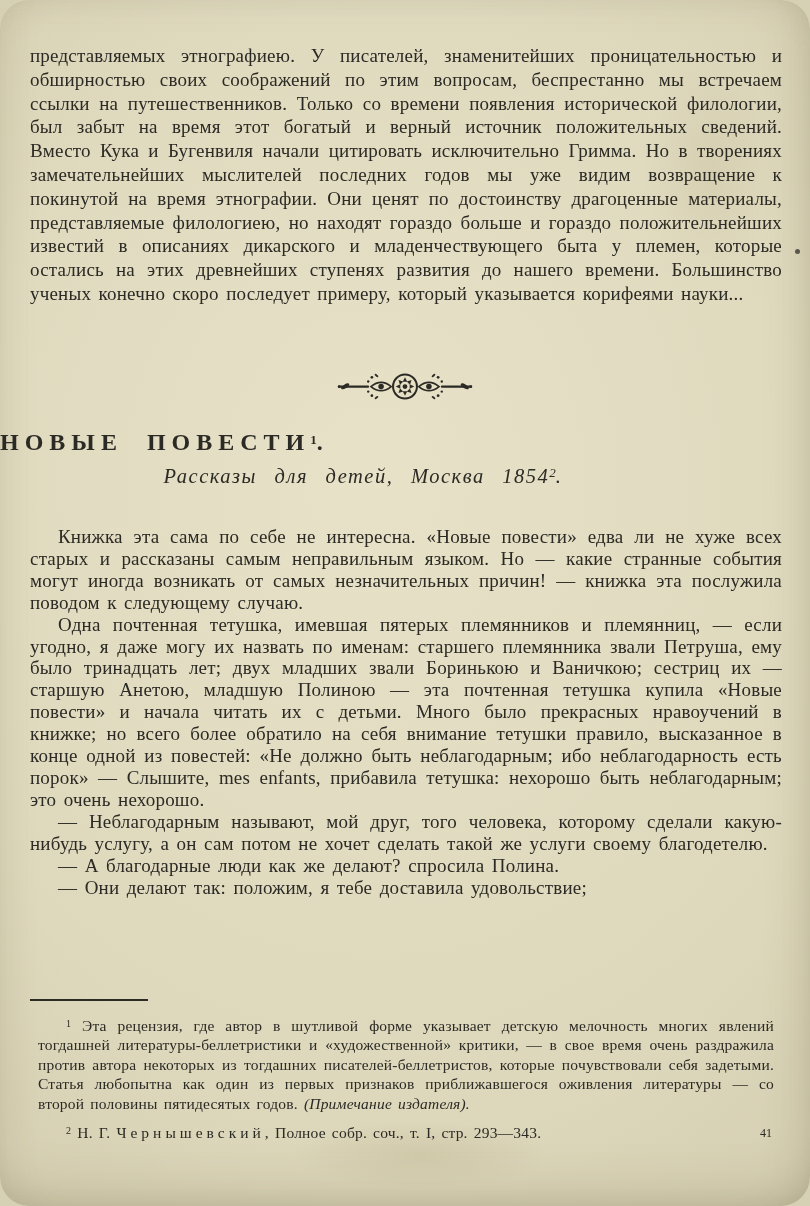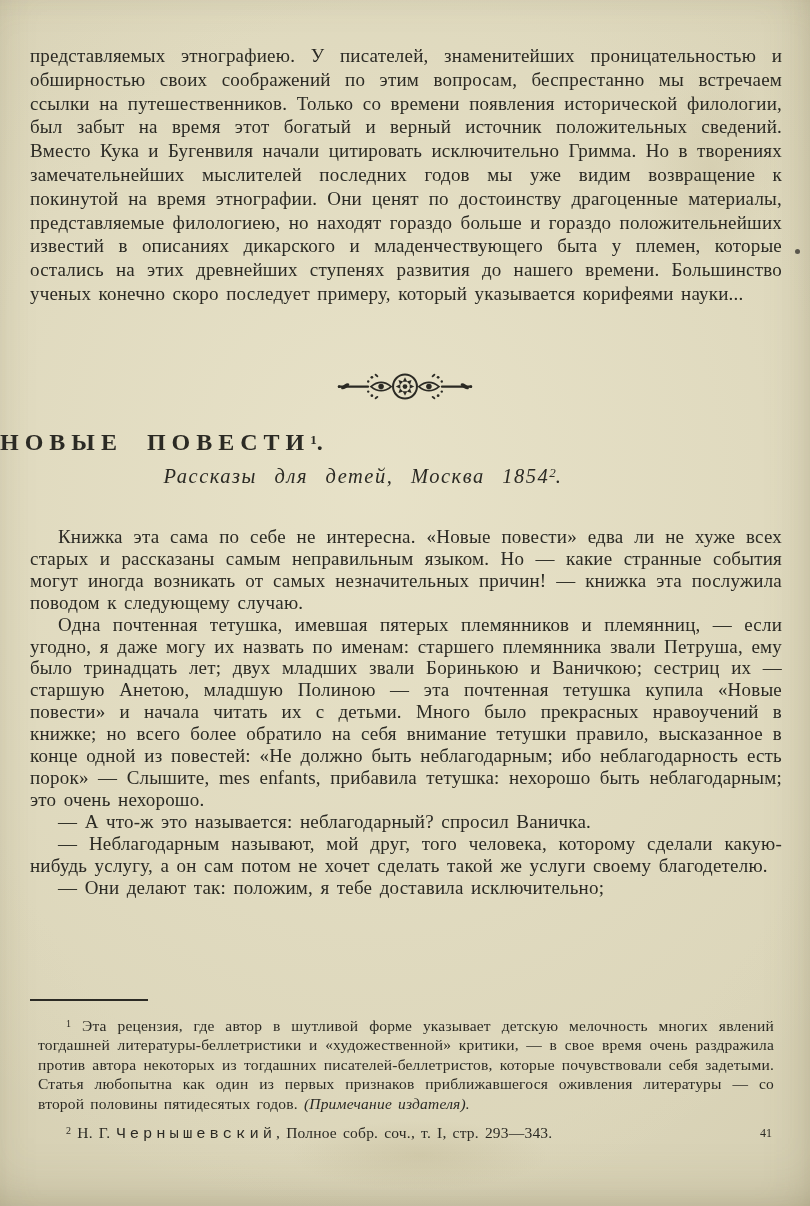--- a/index.html
+++ b/index.html
@@ -12,20 +12,21 @@
     position:relative;width:810px;height:1206px;overflow:hidden;
     color:#2b2a24;
     background:
       radial-gradient(ellipse 130% 100% at 46% 40%, rgba(246,241,218,.45) 0%, rgba(246,241,218,0) 62%),
       radial-gradient(ellipse 145% 125% at 50% 48%, #dbd5b9 38%, #cec7aa 78%, #c1ba9c 100%);
     box-shadow:
       inset 0 -34px 60px -38px rgba(110,100,65,.38),
       inset -30px 0 55px -42px rgba(110,100,65,.33),
       inset 26px 0 55px -46px rgba(110,100,65,.22),
       inset 0 26px 55px -48px rgba(110,100,65,.18);
+    border-radius: 29px;
   }
   .smudge{position:absolute;pointer-events:none;}
   .smudge.a{left:290px;top:1120px;width:260px;height:70px;
     background:radial-gradient(ellipse at center, rgba(150,135,90,.16), rgba(150,135,90,0) 70%);}
   .smudge.b{left:640px;top:60px;width:140px;height:220px;
     background:radial-gradient(ellipse at center, rgba(150,135,90,.12), rgba(150,135,90,0) 70%);}
   .speck{position:absolute;left:795px;top:249px;width:5px;height:5px;border-radius:50%;background:#43413a;opacity:.85;}
 
   .textcol{position:absolute;left:30px;width:752px;}
 
@@ -60,21 +61,21 @@
     position:absolute;left:30px;top:999px;width:118px;height:0;
     border-top:2px solid #2b2a24;
   }
   .footnotes{top:1006px;}
   .footnotes p{
     margin:8px;font-size:15.5px;line-height:19.4px;
     text-align:justify;word-spacing:2px;letter-spacing:.2px;
     text-indent:28px;
   }
   .footnotes sup{font-size:10px;vertical-align:4px;}
-  .spaced{letter-spacing:4px;font-family:Liberation Mono, monospace;}
+  .spaced{letter-spacing:4px;}
   .pageno{
     position:absolute;top:1126px;right:38px;
     font-size:12px;
   }
 </style>
 </head>
 <body>
 
 <div class="page">
   <div class="smudge a"></div>
@@ -120,23 +121,23 @@
     </svg>
   </div>
 
   <h1 class="title"><span>НОВЫЕ ПОВЕСТИ</span><sup>1</sup><span>.</span></h1>
 
   <h2 class="subtitle"><span>Рассказы для детей, Москва 1854</span><sup>2</sup><span>.</span></h2>
 
   <div class="textcol bodyblock">
     <p>Книжка эта сама по себе не интересна. «Новые повести» едва ли не хуже всех старых и рассказаны самым неправильным языком. Но — какие странные события могут иногда возникать от самых незначительных причин! — книжка эта послужила поводом к следующему случаю.</p>
     <p>Одна почтенная тетушка, имевшая пятерых племянников и племянниц, — если угодно, я даже могу их назвать по именам: старшего племянника звали Петруша, ему было тринадцать лет; двух младших звали Боринькою и Ваничкою; сестриц их — старшую Анетою, младшую Полиною — эта почтенная тетушка купила «Новые повести» и начала читать их с детьми. Много было прекрасных нравоучений в книжке; но всего более обратило на себя внимание тетушки правило, высказанное в конце одной из повестей: «Не должно быть неблагодарным; ибо неблагодарность есть порок» — Слышите, mes enfants, прибавила тетушка: нехорошо быть неблагодарным; это очень нехорошо.</p>
-    <p>— А что-ж это называется: неблагодарный? спросил Ваничка.</p>
     <p>— Неблагодарным называют, мой друг, того человека, которому сделали какую-нибудь услугу, а он сам потом не хочет сделать такой же услуги своему благодетелю.</p>
-    <p>— Они делают так: положим, я тебе доставила исключительно;</p>
+    <p>— А благодарные люди как же делают? спросила Полина.</p>
+    <p>— Они делают так: положим, я тебе доставила удовольствие;</p>
   </div>
 
   <div class="rule"></div>
 
   <div class="textcol footnotes">
     <p><sup>1</sup> <span>Эта рецензия, где автор в шутливой форме указывает детскую мелочность многих явлений тогдашней литературы-беллетристики и «художественной» критики, — в свое время очень раздражила против автора некоторых из тогдашних писателей-беллетристов, которые почувствовали себя задетыми. Статья любопытна как один из первых признаков приближавшегося оживления литературы — со второй половины пятидесятых годов. </span><i>(Примечание издателя).</i></p>
     <p><sup>2</sup> <span>Н. Г. </span><span class="spaced">Чернышевский</span><span>, Полное собр. соч., т. I, стр. 293—343.</span></p>
   </div>
 
   <div class="pageno">41</div>

